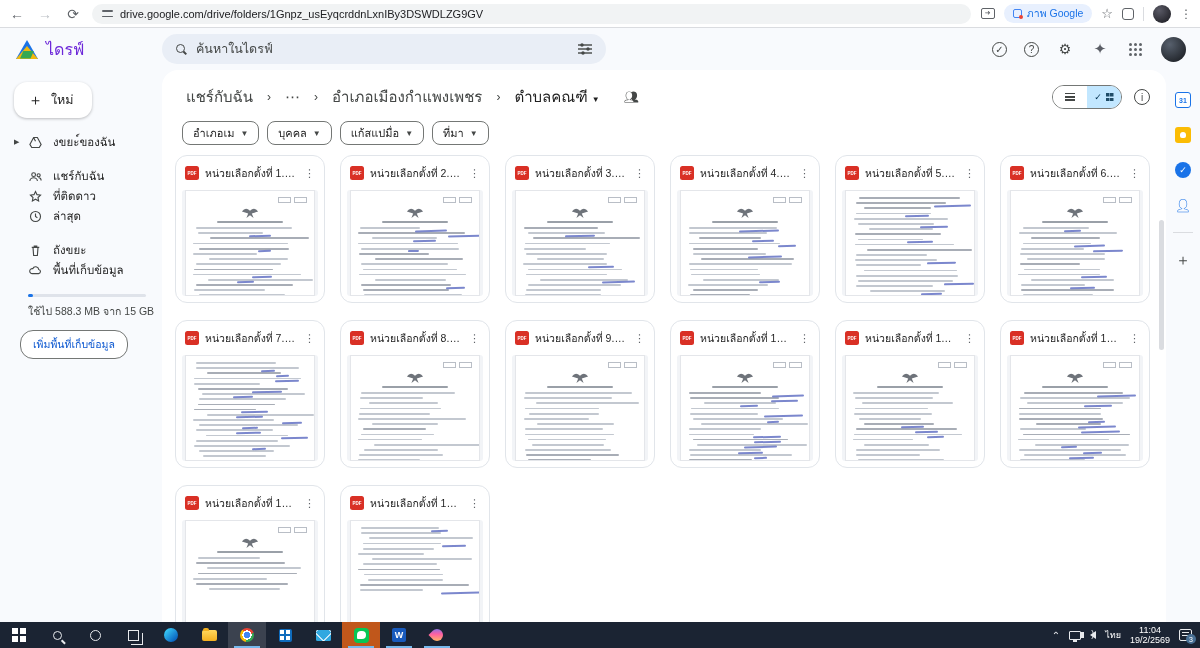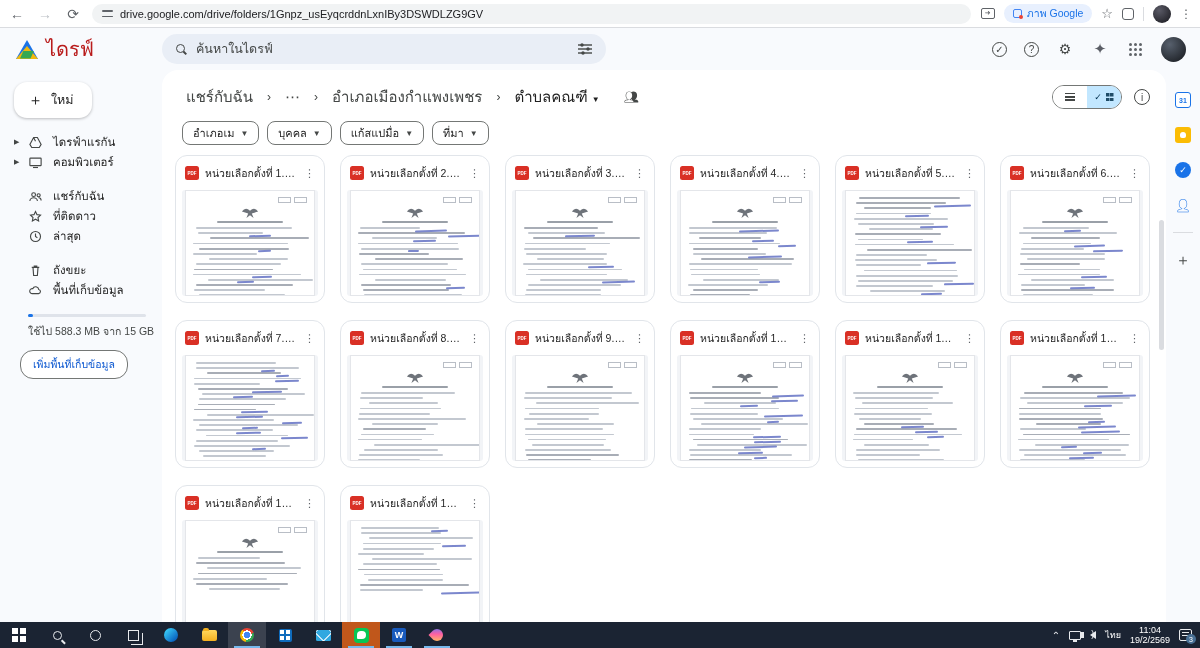--- a/index.html
+++ b/index.html
@@ -26,21 +26,21 @@
   .bb-divider { width:1px; height:14px; background:#dadce0; }
   .bb-avatar { width:18px; height:18px; border-radius:50%; background:radial-gradient(circle at 35% 30%, #5a5a66, #17171c); }
   .kebab { color:#5f6368; font-size:12px; letter-spacing:0; }
 
   
   .drive-header { height:42px; background:#f8fafd; display:flex; align-items:center; }
   .brand { width:162px; display:flex; align-items:center; gap:8px; padding-left:16px; }
   .drive-logo { width:0; height:0; border-left:11px solid transparent; border-right:11px solid transparent; border-bottom:19px solid #1a73e8; position:relative; filter:none; }
   .drive-logo::before { content:""; position:absolute; left:-11px; top:6px; width:0; height:0; border-left:11px solid transparent; border-right:11px solid transparent; border-bottom:13px solid #fbbc04; transform:translateY(0); opacity:.95; }
   .drive-logo::after { content:""; position:absolute; left:-7px; top:11px; width:14px; height:8px; background:#34a853; clip-path:polygon(0 100%, 25% 0, 100% 0, 75% 100%); }
-  .brand-text { font-size:20px; color:#b91c1c; }
+  .brand-text { font-size:16px; color:#6d28d9; }
   .search-wrap { width:444px; height:30px; background:#e9eef6; border-radius:15px; display:flex; align-items:center; gap:10px; padding:0 14px; }
   .search-glyph { width:10px; height:10px; position:relative; flex:none; }
   .search-glyph::before { content:""; position:absolute; width:7px; height:7px; border:1.6px solid #444746; border-radius:50%; }
   .search-glyph::after { content:""; position:absolute; width:4px; height:1.6px; background:#444746; transform:rotate(45deg); left:7px; top:8px; }
   .search-ph { font-size:12.5px; color:#444746; flex:1; }
   .hdr-right { margin-left:auto; display:flex; align-items:center; gap:17px; padding-right:14px; }
   .h-ico { font-size:14px; color:#444746; width:18px; height:18px; display:flex; align-items:center; justify-content:center; cursor:pointer; }
   .circ { border:1.5px solid #444746; border-radius:50%; width:15px; height:15px; font-size:10px; }
   .gem { color:#5b5e66; font-size:15px; }
   .grid9 { display:grid; grid-template-columns:repeat(3,3px); grid-gap:2px; }
@@ -232,29 +232,21 @@
     <div class="new-btn">
       <span class="plus">＋</span>
       <span>ใหม่</span>
     </div>
     <div class="side-group">
       <div class="side-item">
         <span class="caret">▶</span>
         <svg width="15" height="15" viewBox="0 0 24 24" fill="none" stroke="#444746" stroke-width="1.8">
             <path d="M9 4 H15 L21 15 L18 20 H6 L3 15 Z M9 4 L12 10"></path>
           </svg>
-        <span>ไดรฟ์าแรกัน</span>
-      </div>
-      <div class="side-item">
-        <span class="caret">▶</span>
-        <svg width="15" height="15" viewBox="0 0 24 24" fill="none" stroke="#444746" stroke-width="1.8">
-            <rect x="3" y="5" width="18" height="12" rx="1"></rect>
-            <path d="M8 20 H16"></path>
-          </svg>
-        <span>คอมพิวเตอร์</span>
+        <span>งขยะ์ของฉัน</span>
       </div>
     </div>
     <div class="side-group">
       <div class="side-item">
         <svg width="15" height="15" viewBox="0 0 24 24" fill="none" stroke="#444746" stroke-width="1.8">
             <circle cx="9" cy="9" r="3"></circle>
             <path d="M3 19 c0-3 3-5 6-5 s6 2 6 5"></path>
             <circle cx="17" cy="10" r="2.5"></circle>
             <path d="M17 14 c2.5 0 4 2 4 4.5"></path>
           </svg>

